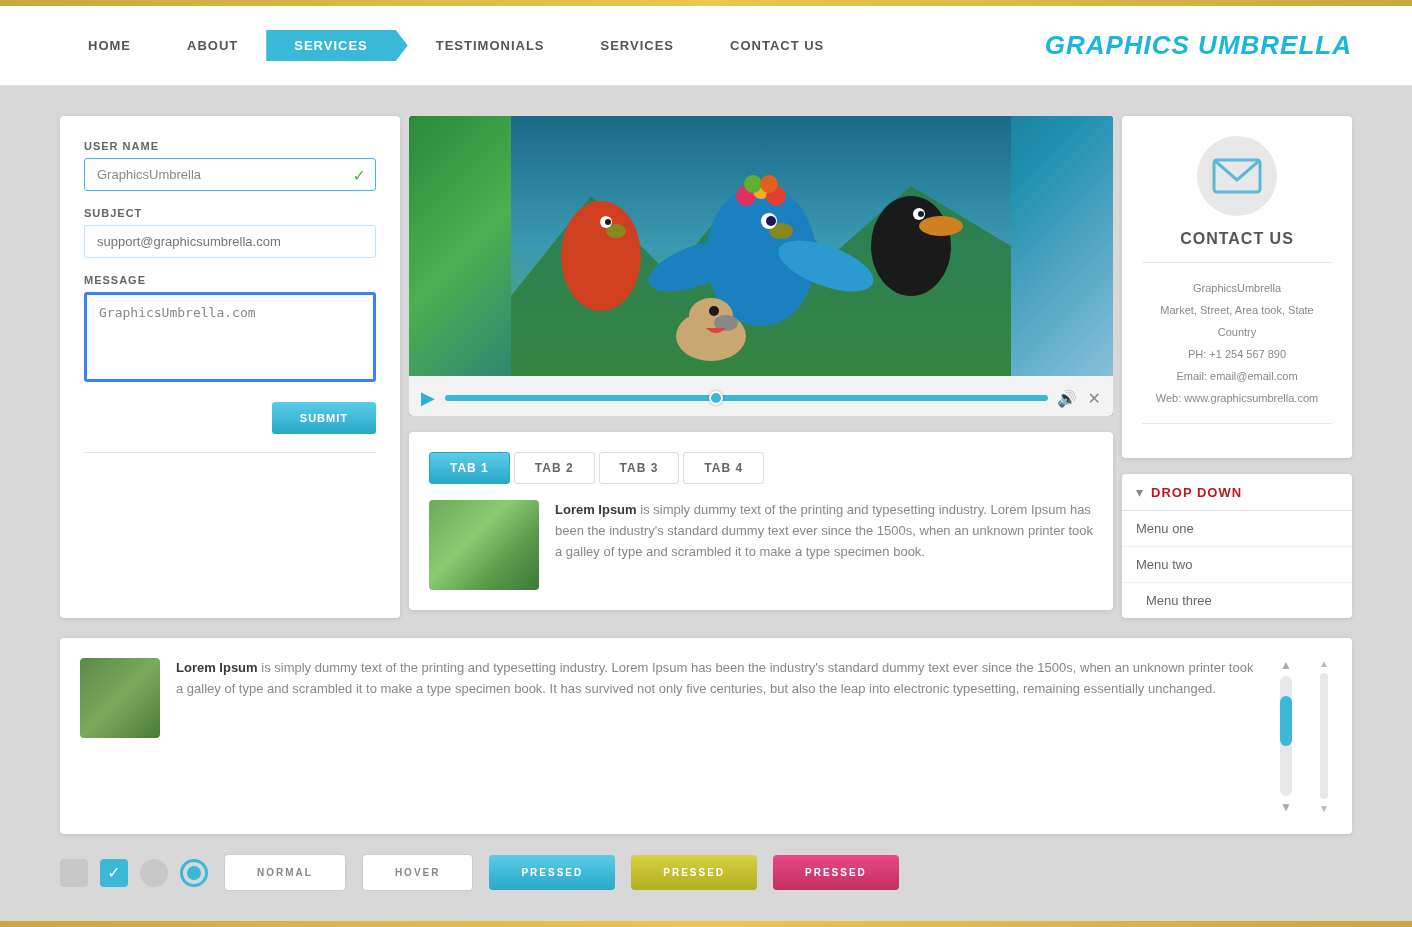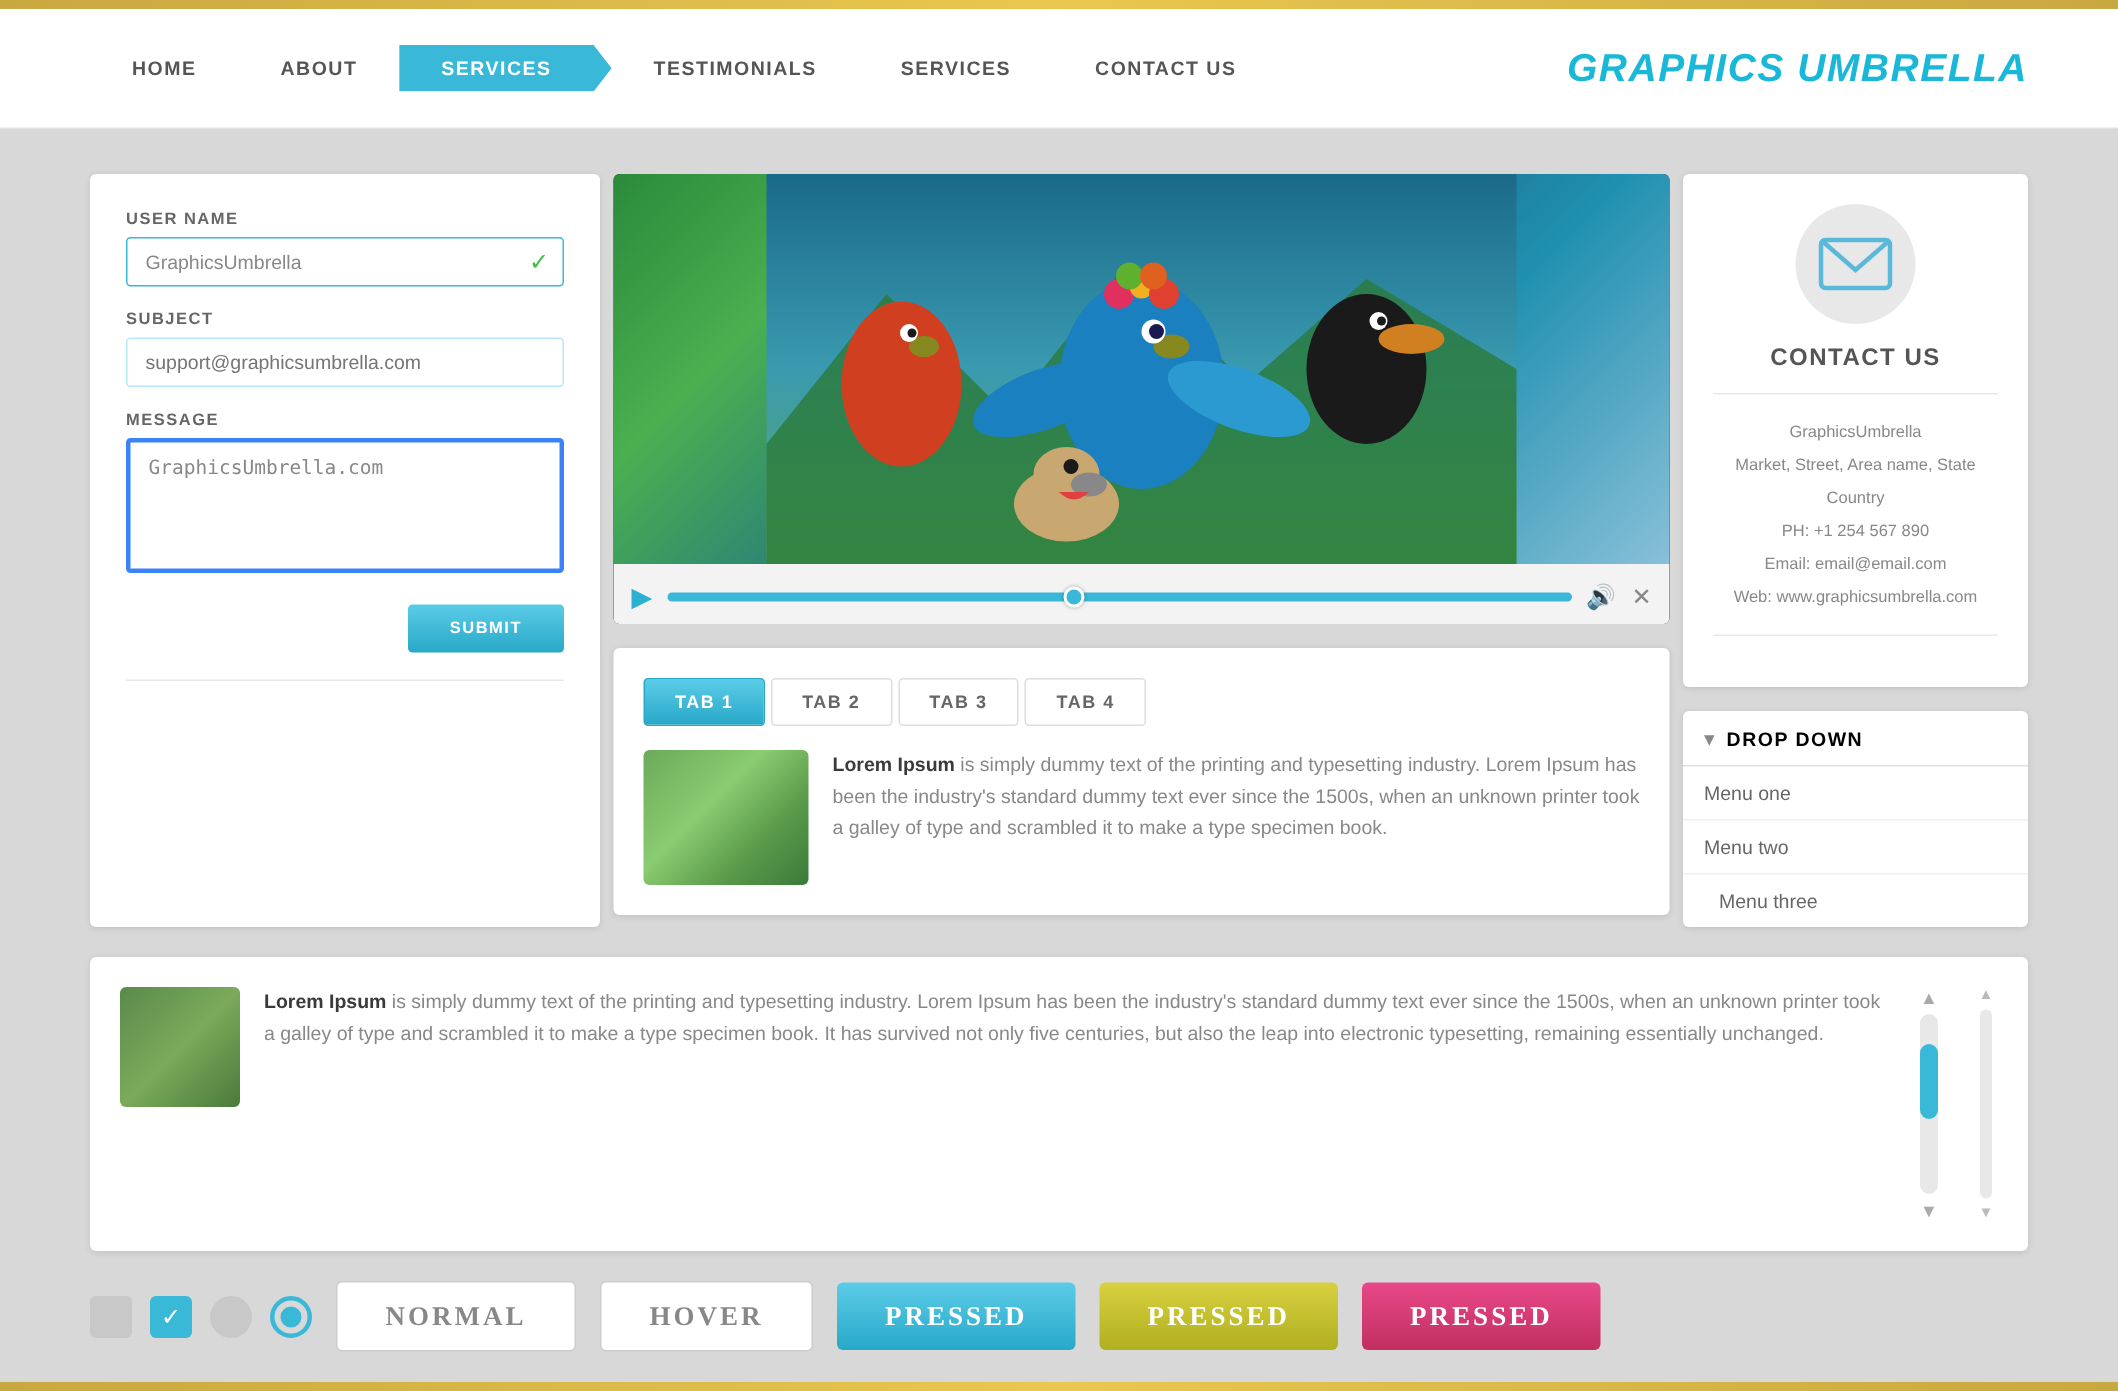--- a/index.html
+++ b/index.html
@@ -316,21 +316,21 @@
       border-bottom: 1px solid #e0e0e0;
       gap: 8px;
     }
     .dropdown-arrow {
       color: #888;
       font-size: 14px;
     }
     .dropdown-title {
       font-size: 13px;
       font-weight: bold;
-      color: #000000;
+      color: #b91c1c;
       letter-spacing: 1px;
       text-transform: uppercase;
     }
     .dropdown-item {
       padding: 10px 14px;
       font-size: 13px;
       color: #666;
       border-bottom: 1px solid #f0f0f0;
       cursor: pointer;
     }
@@ -406,28 +406,27 @@
       justify-content: center;
     }
     .radio-inner {
       width: 14px;
       height: 14px;
       background: #3ab8d8;
       border-radius: 50%;
     }
     .btn-state {
       padding: 12px 32px;
-      font-size: 18px;
+      font-size: 10px;
       font-weight: bold;
       letter-spacing: 2px;
       border-radius: 4px;
       cursor: pointer;
       border: none;
       text-transform: uppercase;
-      font-family: Liberation Serif, serif;
     }
     .btn-normal {
       background: #fff;
       color: #888;
       border: 1px solid #ccc;
     }
     .btn-hover {
       background: #fff;
       color: #888;
       border: 1px solid #ccc;
@@ -584,21 +583,21 @@
       <div class="mail-icon-wrapper">
         <svg width="50" height="40" viewBox="0 0 50 40">
           <rect x="2" y="4" width="46" height="32" rx="3" fill="none" stroke="#5ab8d8" stroke-width="3"></rect>
           <polyline points="2,4 25,24 48,4" fill="none" stroke="#5ab8d8" stroke-width="3"></polyline>
         </svg>
       </div>
       <div class="contact-title">CONTACT US</div>
       <hr class="contact-divider">
       <div class="contact-info">
         <div>GraphicsUmbrella</div>
-        <div>Market, Street, Area name, State</div>
+        <div>Market, Street, Area took, State</div>
         <div>Country</div>
         <div>PH: +1 254 567 890</div>
         <div>Email: email@email.com</div>
         <div>Web: www.graphicsumbrella.com</div>
       </div>
       <hr class="contact-divider">
     </div>
 
     <div class="dropdown-section">
       <div class="dropdown-header-row">

